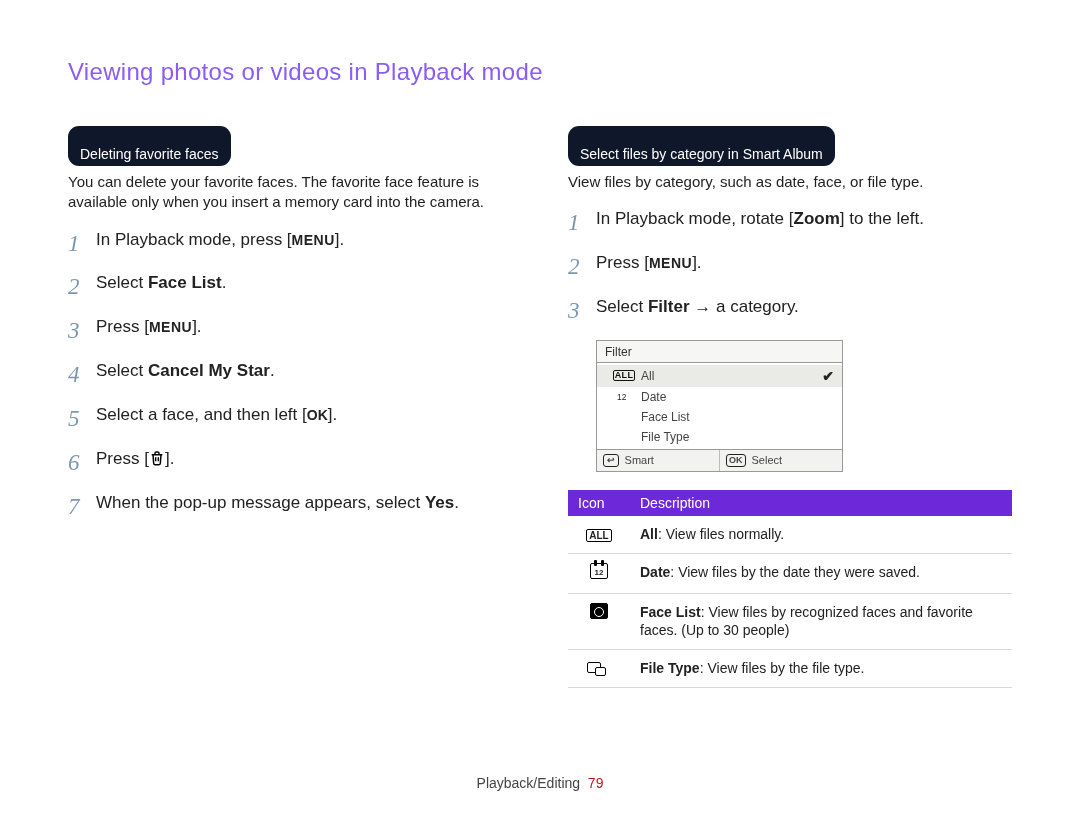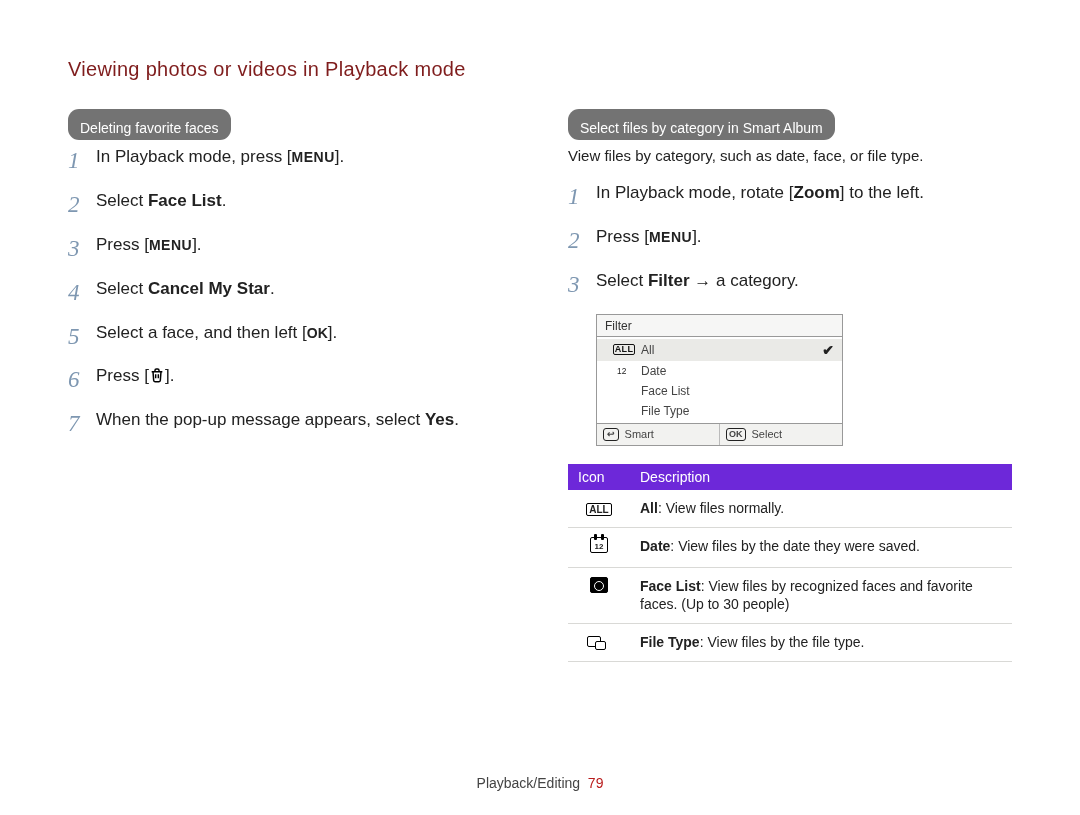--- a/index.html
+++ b/index.html
@@ -7,40 +7,40 @@
   body {
     width: 1080px;
     height: 815px;
     font-family: Arial, Helvetica, sans-serif;
     color: #222;
     background: #fff;
     position: relative;
     padding: 58px 68px 40px 68px;
   }
   .page-heading {
-    font-size: 20px;
-    color: #7f1d1d;
+    font-size: 24px;
+    color: #8b5cf6;
     font-weight: 300;
     letter-spacing: 0.3px;
-    margin-bottom: 28px;
+    margin-bottom: 40px;
   }
   .columns {
     display: flex;
     gap: 56px;
   }
   .col {
     flex: 1 1 0;
   }
   .pill {
     display: inline-block;
-    background: #737373;
+    background: #0f172a;
     color: #fff;
     font-size: 14px;
     border-radius: 11px;
-    padding: 11px 12px 4px 12px;
+    padding: 20px 12px 4px 12px;
     margin-bottom: 6px;
   }
   .intro {
     font-size: 15px;
     line-height: 1.35;
     margin-bottom: 16px;
   }
   ol.steps {
     list-style: none;
     padding: 0;
@@ -218,20 +218,21 @@
 </style>
 </head>
 <body>
 
 <div class="page-heading">Viewing photos or videos in Playback mode</div>
 
 <div class="columns">
 
   <div class="col">
     <div class="pill">Deleting favorite faces</div>
+    <div class="intro">You can delete your favorite faces. The favorite face feature is available only when you insert a memory card into the camera.</div>
 
     <ol class="steps">
       <li>
           <span class="step-body">
         <span>In Playback mode, press [</span><span class="menu-word">MENU</span><span>].</span>
       </span>
         </li>
       <li>
           <span class="step-body">
         <span>Select </span><span class="b">Face List</span><span>.</span>

